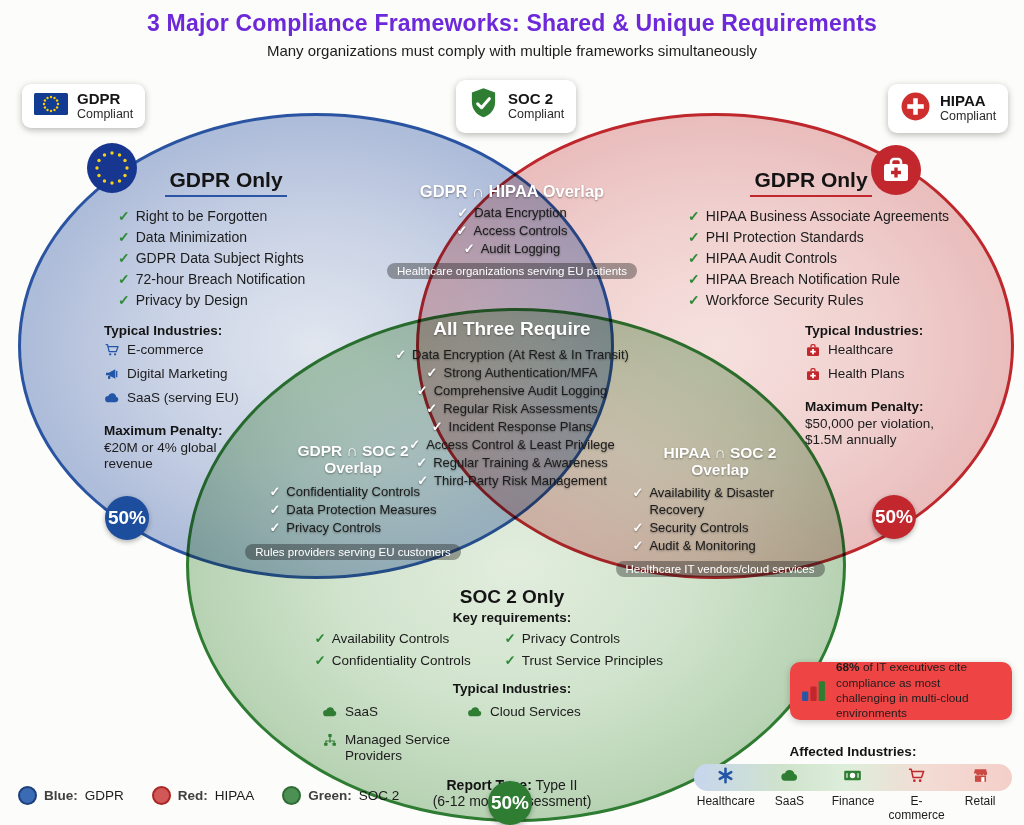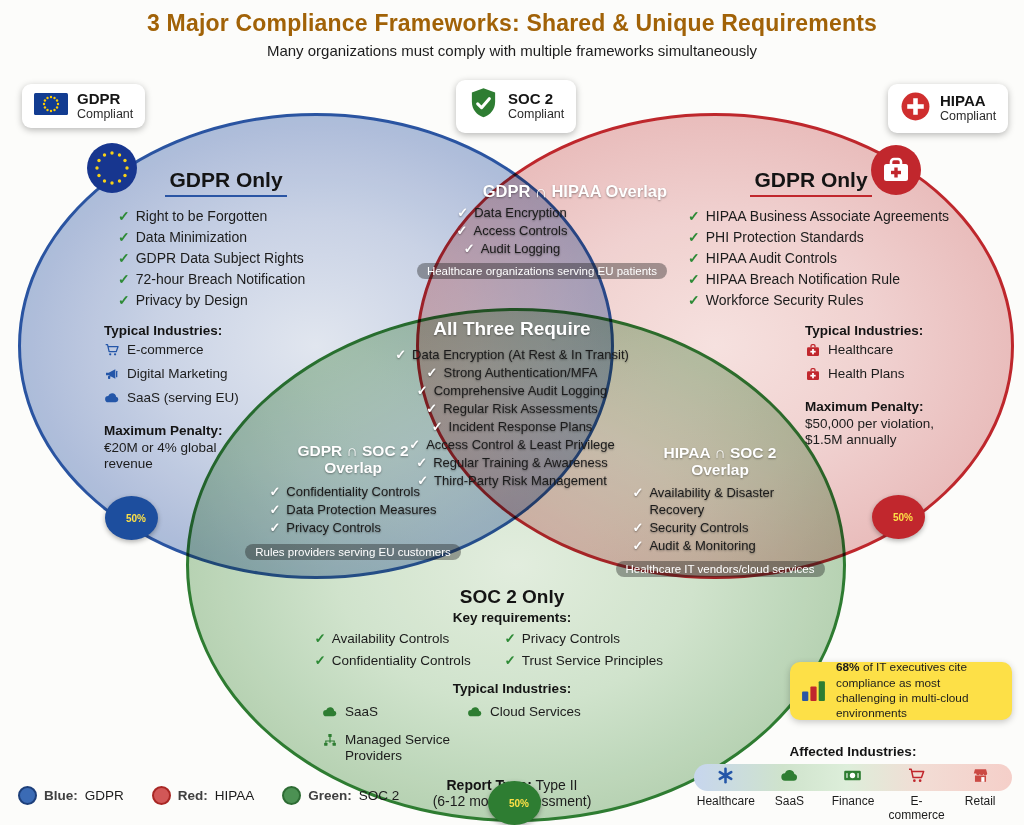--- a/index.html
+++ b/index.html
@@ -1,21 +1,21 @@
 <!DOCTYPE html>
 <html><head>
 <meta charset="utf-8">
 <style>
   html,body{margin:0;padding:0;}
   body{font-family:"Liberation Sans",sans-serif;background:#fcfcfa;}
   #canvas{position:relative;width:1024px;height:825px;background:#fcfcfa;overflow:hidden;}
   .abs{position:absolute;}
 
   
-  .title{top:10px;left:0;width:100%;text-align:center;font-size:23px;font-weight:bold;color:#a16207;letter-spacing:.2px;}
+  .title{top:10px;left:0;width:100%;text-align:center;font-size:23px;font-weight:bold;color:#6d28d9;letter-spacing:.2px;}
   .subtitle{top:42px;left:0;width:100%;text-align:center;font-size:15px;color:#1c1c1c;}
 
   
   .venn{border-radius:50%;mix-blend-mode:multiply;}
   #ellipse-gdpr{left:18px;top:113px;width:590px;height:460px;border:3px solid #2a55a4;
     background:radial-gradient(closest-side,#e4e9f4 0%,#ccd5ea 55%,#aebede 100%);}
   #ellipse-hipaa{left:416px;top:113px;width:592px;height:460px;border:3px solid #c1272d;
     background:radial-gradient(closest-side,#f9e4e4 0%,#f3d4d4 55%,#ecc0c0 100%);}
   #ellipse-soc2{left:186px;top:308px;width:654px;height:508px;border:3px solid #2e7d32;
     background:radial-gradient(closest-side,#e5f0e3 0%,#d3e6d0 55%,#b9d5b7 100%);}
@@ -48,33 +48,33 @@
   .check{font-weight:bold;flex:0 0 auto;}
   .check.green{color:#2e8b37;} .check.white{color:#fff;}
   .tag{display:inline-block;background:rgba(25,25,25,.38);color:#fff;border-radius:9px;
     padding:2px 10px;font-size:11.5px;text-shadow:none;}
   .ind-label{font-size:13.5px;font-weight:bold;color:#141414;margin:14px 0 4px 0;}
   .ind-row{display:flex;align-items:flex-start;gap:7px;font-size:13.5px;color:#1c1c1c;margin:4px 0;line-height:16px;}
   .ind-row svg{flex:0 0 auto;margin-top:0px;}
   .pen-label{font-size:13.5px;font-weight:bold;color:#141414;margin-top:13px;}
   .pen-value{font-size:13.5px;color:#1c1c1c;line-height:16px;margin-top:2px;}
   .pct{width:44px;height:44px;border-radius:50%;display:flex;align-items:center;justify-content:center;
-    color:#fde047;font-weight:bold;font-size:10px;box-shadow:0 2px 5px rgba(0,0,0,.3);z-index:7;padding-left:9px;}
+    color:#ffffff;font-weight:bold;font-size:19px;box-shadow:0 2px 5px rgba(0,0,0,.3);z-index:7;}
   .pct.blue{background:#1d4e9e;} .pct.red{background:#c1272d;} .pct.green{background:#2e7d32;}
 
   
   .key-label{font-size:13.5px;font-weight:bold;color:#141414;margin-top:2px;}
   .two-col{display:grid;grid-template-columns:190px 205px;justify-content:center;text-align:left;margin-top:3px;}
   .two-col .row{margin:2px 0;font-size:13.5px;}
   .ind-grid{display:grid;grid-template-columns:145px 235px;justify-content:center;text-align:left;margin-top:3px;}
   .report{font-size:14px;color:#1c1c1c;margin-top:9px;}
   .report b{color:#141414;}
 
   
-  #stat-box{left:790px;top:662px;width:222px;height:58px;background:#fde047;border-radius:10px;
+  #stat-box{left:790px;top:662px;width:222px;height:58px;background:#ef4444;border-radius:10px;
     box-shadow:0 2px 7px rgba(0,0,0,.22);display:flex;align-items:center;gap:9px;padding:0 10px;box-sizing:border-box;z-index:8;}
   #stat-box p{margin:0;font-size:11.8px;line-height:1.3;color:#1c1c1c;}
 
   
   #affected{left:694px;top:744px;width:318px;z-index:8;text-align:center;}
   #affected .aff-label{font-size:13.5px;font-weight:bold;color:#141414;}
   .aff-pill{margin-top:5px;height:27px;border-radius:13.5px;display:grid;grid-template-columns:repeat(5,1fr);
     align-items:center;justify-items:center;
     background:linear-gradient(90deg,#c7d6ee 0%,#cfe3cc 28%,#ddeeda 48%,#f2dcd4 72%,#f5cfc9 100%);}
   .aff-names{margin-top:3px;display:grid;grid-template-columns:repeat(5,1fr);font-size:12px;color:#1c1c1c;}
@@ -281,21 +281,21 @@
               <rect x="8" y="13.2" width="8" height="2.6" fill="#fff"></rect>
             </svg></span>
           <span>Health Plans</span>
         </div>
       <div class="pen-label">Maximum Penalty:</div>
       <div class="pen-value" style="width:155px;">$50,000 per violation, $1.5M annually</div>
     </div>
   </div>
   <div class="abs pct red" style="left:872px;top:495px;">50%</div>
 
-  <div class="abs sec light" style="left:357px;top:182px;width:310px;text-align:right;">
+  <div class="abs sec light" style="left:357px;top:182px;width:310px;text-align:center;">
     <div class="ov-heading">GDPR ∩ HIPAA Overlap</div>
     <div style="margin-top:4px;">
       <div class="row small center">
           <span class="check white">✓</span>
           <span>Data Encryption</span>
         </div>
       <div class="row small center">
           <span class="check white">✓</span>
           <span>Access Controls</span>
         </div>

